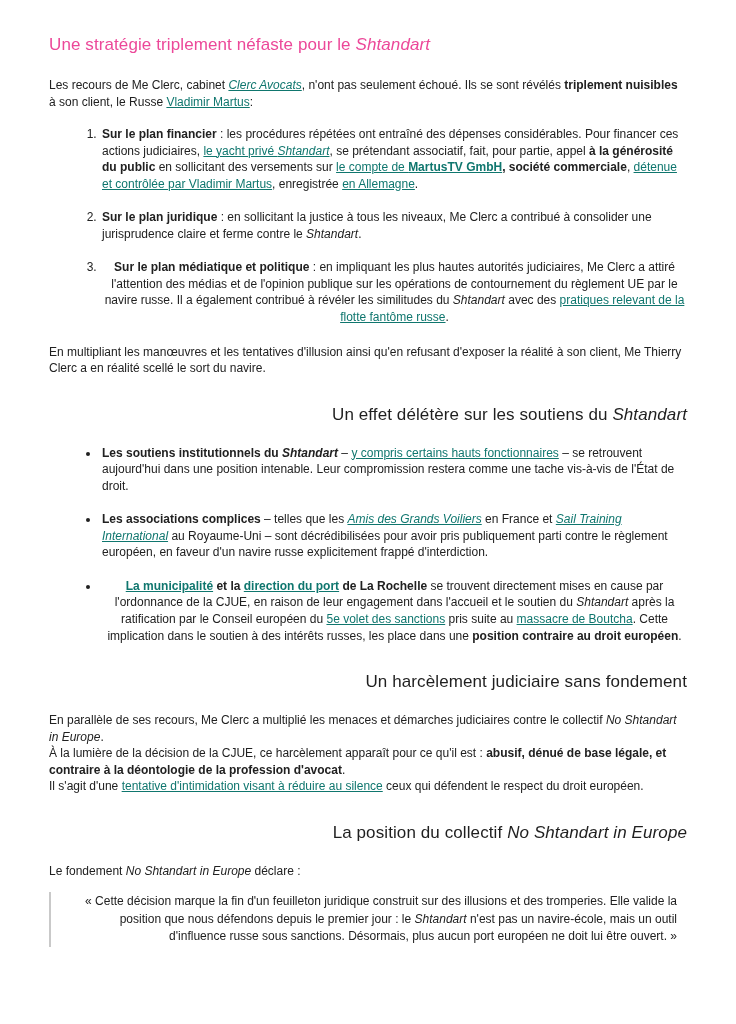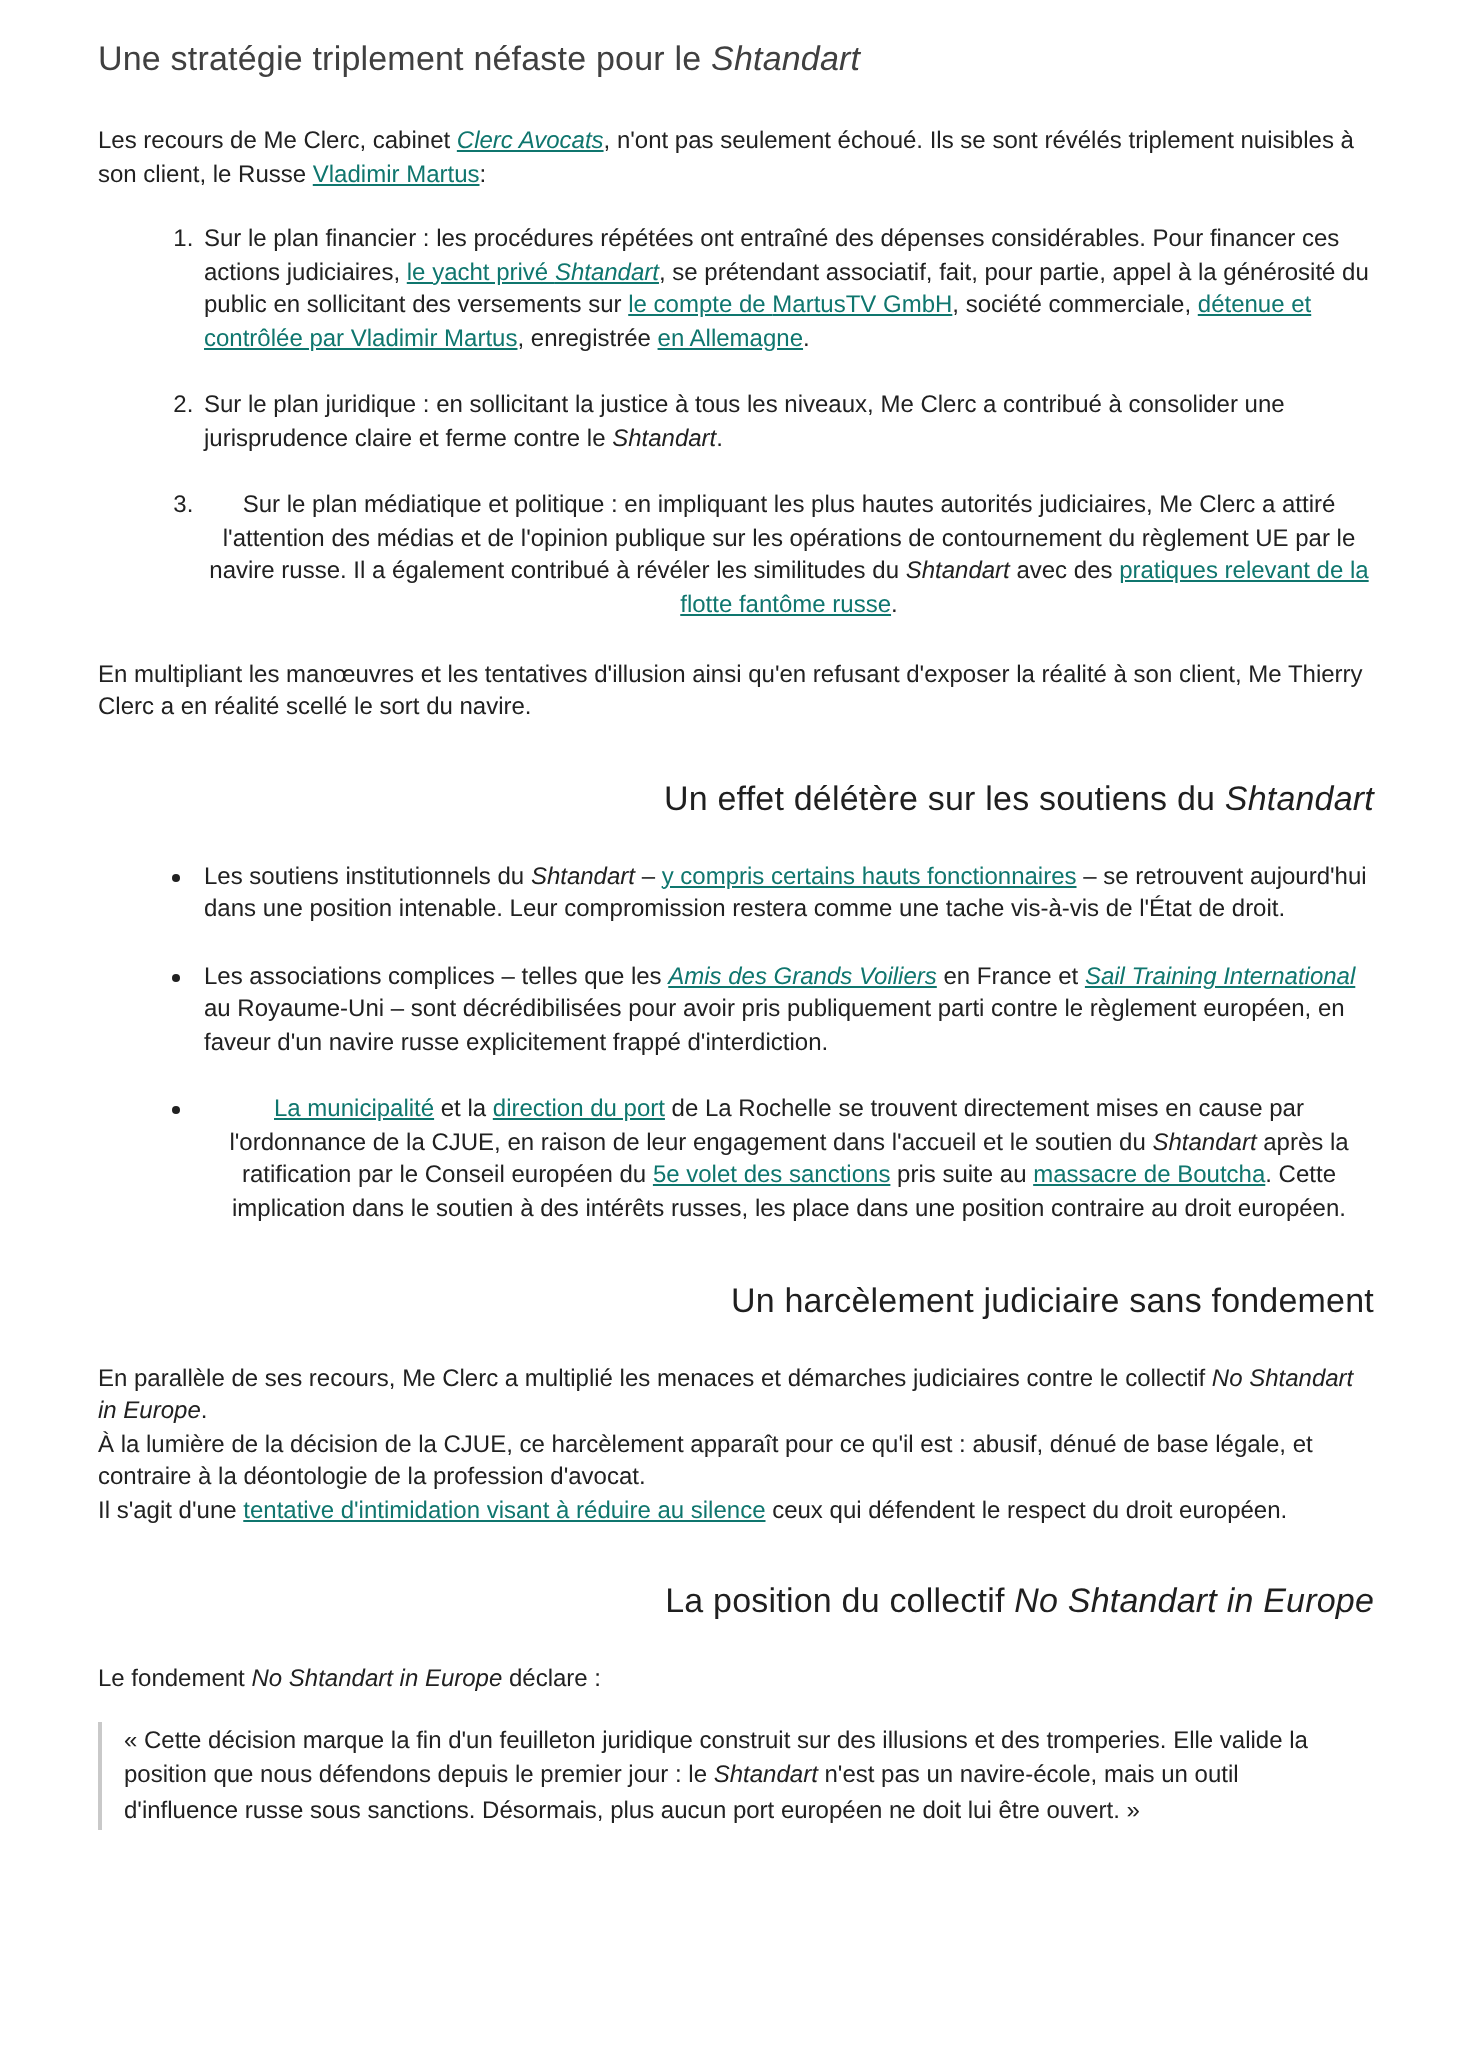--- a/index.html
+++ b/index.html
@@ -14,22 +14,22 @@
     color: #212121;
     -webkit-font-smoothing: antialiased;
   }
   .page {
     padding: 12px 49px 40px 49px;
     box-sizing: border-box;
   }
   .doc-h1 {
     font-size: 17px;
     font-weight: 400;
-    color: #404040;
-    margin: 8px 0 22px 0;
+    color: #ec4899;
+    margin: 23px 0 22px 0;
     letter-spacing: 0.1px;
   }
   .doc-h2 {
     font-size: 17px;
     font-weight: 400;
     color: #1f1f1f;
     margin: 28px 0 20px 0;
     letter-spacing: 0.1px;
     text-align: right;
   }
@@ -51,27 +51,28 @@
   .doc-list li:last-child {
     margin-bottom: 0;
     text-align: center;
   }
   .doc-quote {
     margin: 13px 0 13px 0;
     padding: 1px 10px 1px 11px;
     border-left: 2px solid #c9c9c9;
     font-size: 12px;
     line-height: 1.45;
+    text-align: right;
   }
   a.text-link {
     color: #0f766e;
     text-decoration: underline;
     cursor: pointer;
   }
-  b, .b { font-weight: normal; }
+  b, .b { font-weight: bold; }
   i, .i { font-style: italic; }
 </style>
 </head>
 <body>
 
 <main class="page">
     <h1 class="doc-h1"><span>Une stratégie triplement néfaste pour le </span><span class="i">Shtandart</span></h1>
     <p class="doc-p"><span>Les recours de Me Clerc, cabinet </span><a class="text-link i" href="#">Clerc Avocats</a><span>, n'ont pas seulement échoué. Ils se sont révélés </span><span class="b">triplement nuisibles</span><span> à son client, le Russe </span><a class="text-link" href="#">Vladimir Martus</a><span>:</span></p>
     <ol class="doc-list">
       <li><span class="b">Sur le plan financier</span><span> : les procédures répétées ont entraîné des dépenses considérables. Pour financer ces actions judiciaires, </span><a class="text-link" href="#">le yacht privé </a><a class="text-link i" href="#">Shtandart</a><span>, se prétendant associatif, fait, pour partie, appel </span><span class="b">à la générosité du public</span><span> en sollicitant des versements sur </span><a class="text-link" href="#">le compte de </a><a class="text-link b" href="#">MartusTV GmbH</a><span class="b">, </span><span class="b">société commerciale</span><span>, </span><a class="text-link" href="#">détenue et contrôlée par Vladimir Martus</a><span>, enregistrée </span><a class="text-link" href="#">en Allemagne</a><span>.</span></li>

